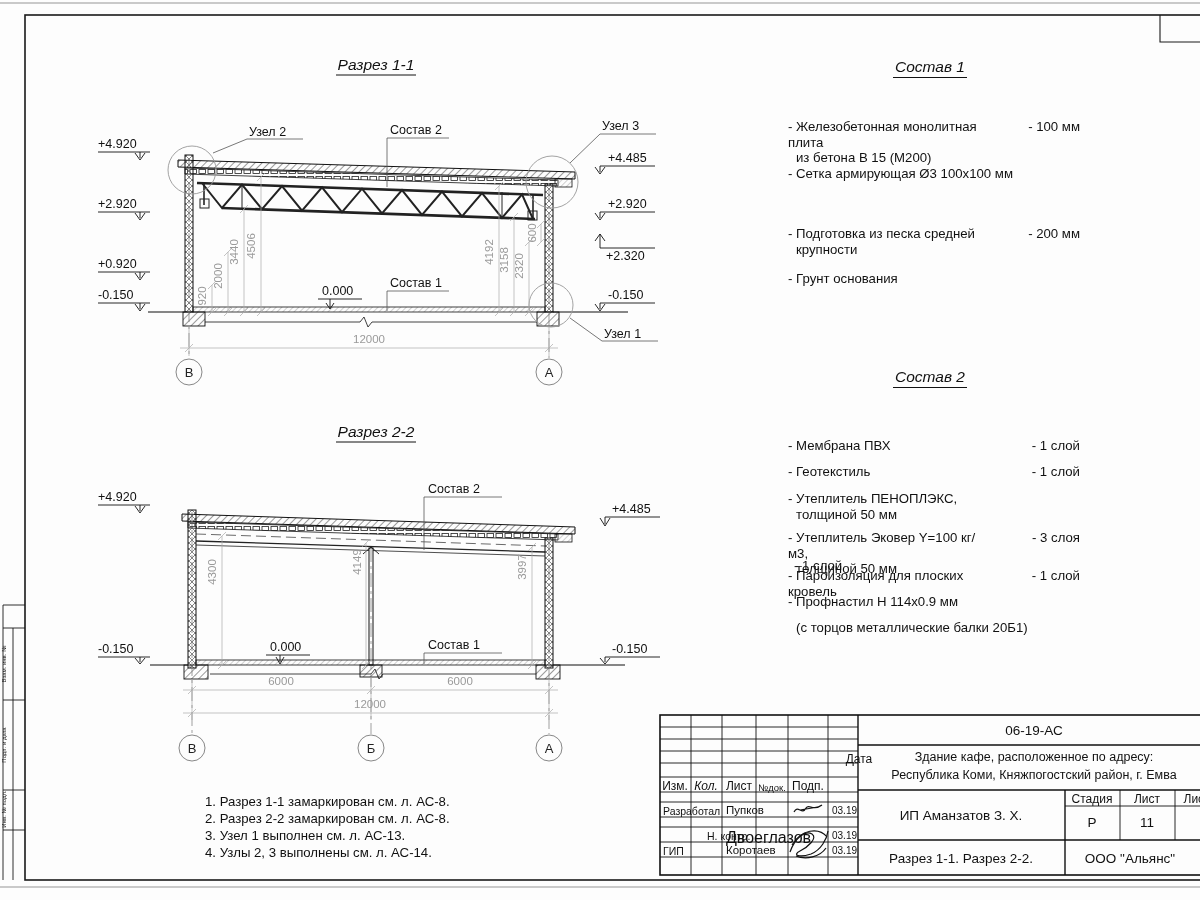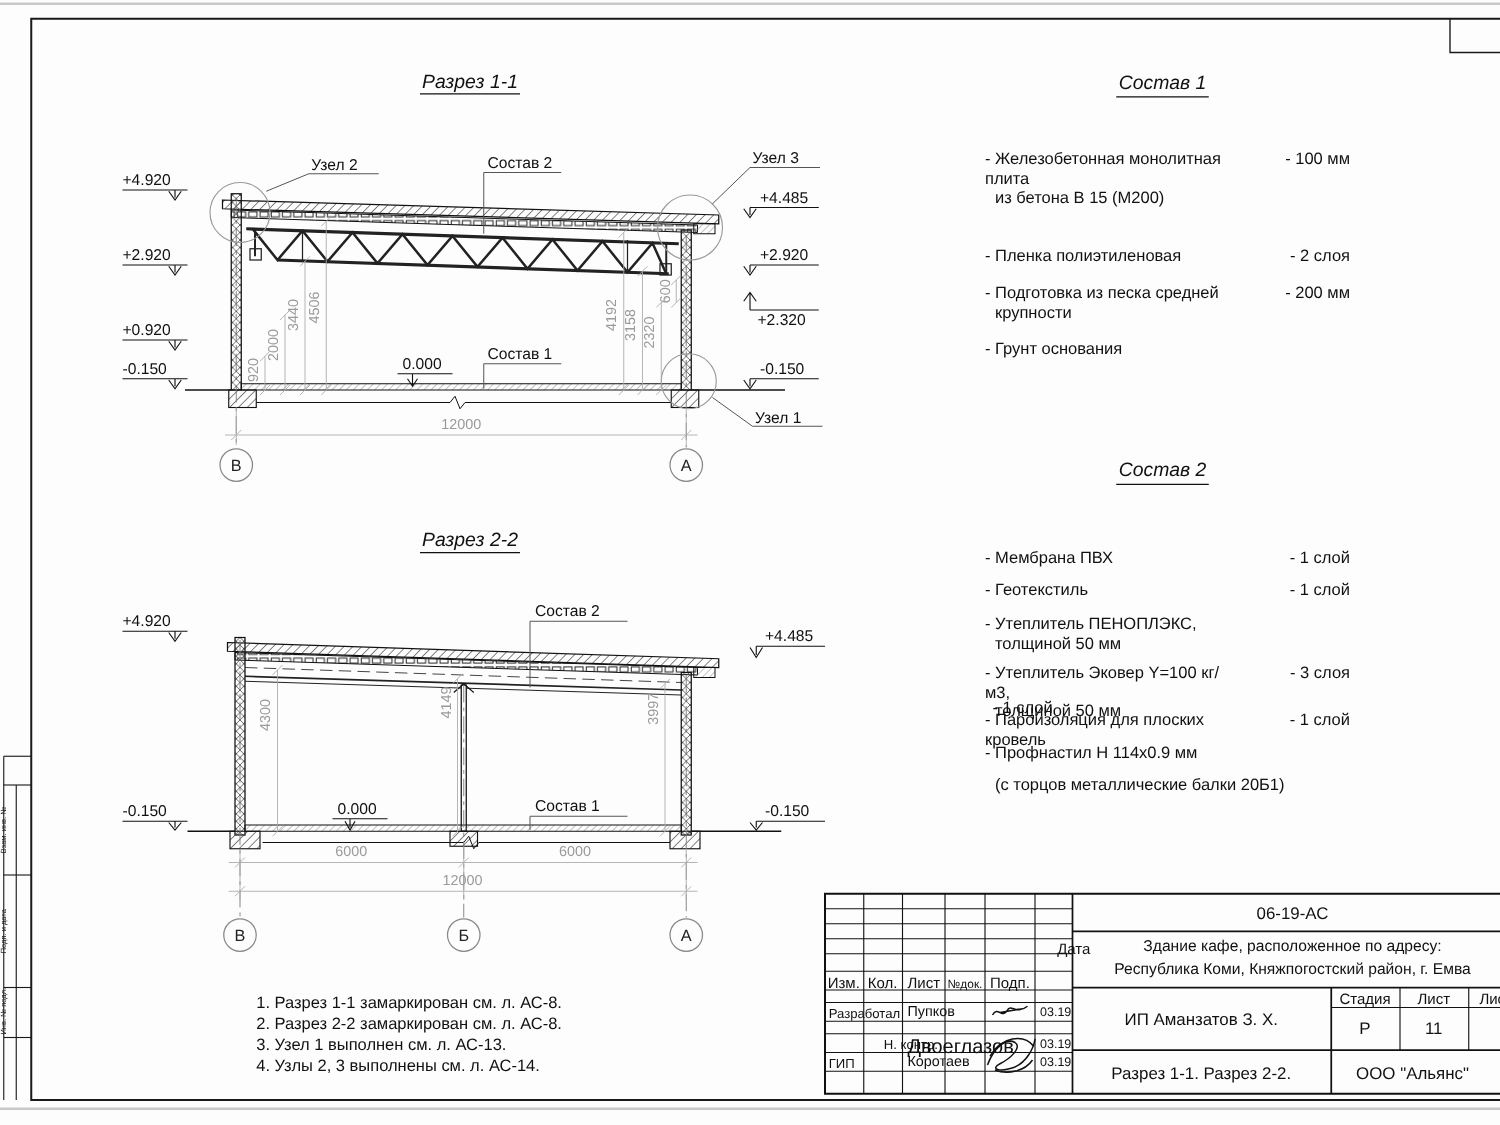--- a/index.html
+++ b/index.html
@@ -336,25 +336,25 @@
 
 <div class="mlist" style="left:780px;top:55px;height:240px;">
   <div class="ltitle" style="top:3px;"><span>Состав 1</span></div>
   <div class="li" style="top:64px;">
     <div class="nm">
         <span>- Железобетонная  монолитная плита</span>
         <span style="padding-left:8px;">из бетона В 15 (М200)</span>
       </div>
     <div class="val">- 100 мм</div>
   </div>
-  <div class="li" style="top:142px;">
-    <div class="nm">
-        <span>- Пленка полиэтиленовая</span>
-      </div>
-    <div class="val">-  2 слоя</div>
+  <div class="li" style="top:111px;">
+    <div class="nm">
+        <span>- Сетка армирующая Ø3 100х100 мм</span>
+      </div>
+    <div class="val"></div>
   </div>
   <div class="li" style="top:171px;">
     <div class="nm">
         <span>- Подготовка из песка средней</span>
         <span style="padding-left:8px;">крупности</span>
       </div>
     <div class="val">- 200 мм</div>
   </div>
   <div class="li" style="top:216px;">
     <div class="nm">
@@ -418,21 +418,21 @@
   <div>3. Узел 1 выполнен см. л. АС-13.</div>
   <div>4. Узлы 2, 3 выполнены см. л. АС-14.</div>
 </div>
 
 <div>
   <span class="tbt c big" style="left:1034px;top:723px;">06-19-АС</span>
   <span class="tbt c" style="left:1034px;top:750px;font-size:12.5px;">Здание кафе, расположенное по адресу:</span>
   <span class="tbt c" style="left:1034px;top:768px;font-size:12.5px;">Республика Коми, Княжпогостский район, г. Емва</span>
 
   <span class="tbt c" style="left:675px;top:779px;">Изм.</span>
-  <span class="tbt c" style="left:706px;top:779px;">Кол.</span>
+  <span class="tbt c" style="left:706px;top:779px;font-style:italic;">Кол.</span>
   <span class="tbt c" style="left:739px;top:779px;">Лист</span>
   <span class="tbt c small" style="left:772px;top:782px;">№док.</span>
   <span class="tbt c" style="left:808px;top:779px;">Подп.</span>
   <span class="tbt c" style="left:843px;top:752px;padding-left:32px;">Дата</span>
 
   <span class="tbt small" style="left:663px;top:805px;font-size:10.5px;">Разработал</span>
   <span class="tbt" style="left:726px;top:804px;font-size:11.5px;">Пупков</span>
   <span class="tbt small" style="left:832px;top:805px;font-size:10px;">03.19</span>
 
   <span class="tbt small" style="left:663px;top:830px;font-size:10.5px;padding-left:44px;">Н. контр.</span>

